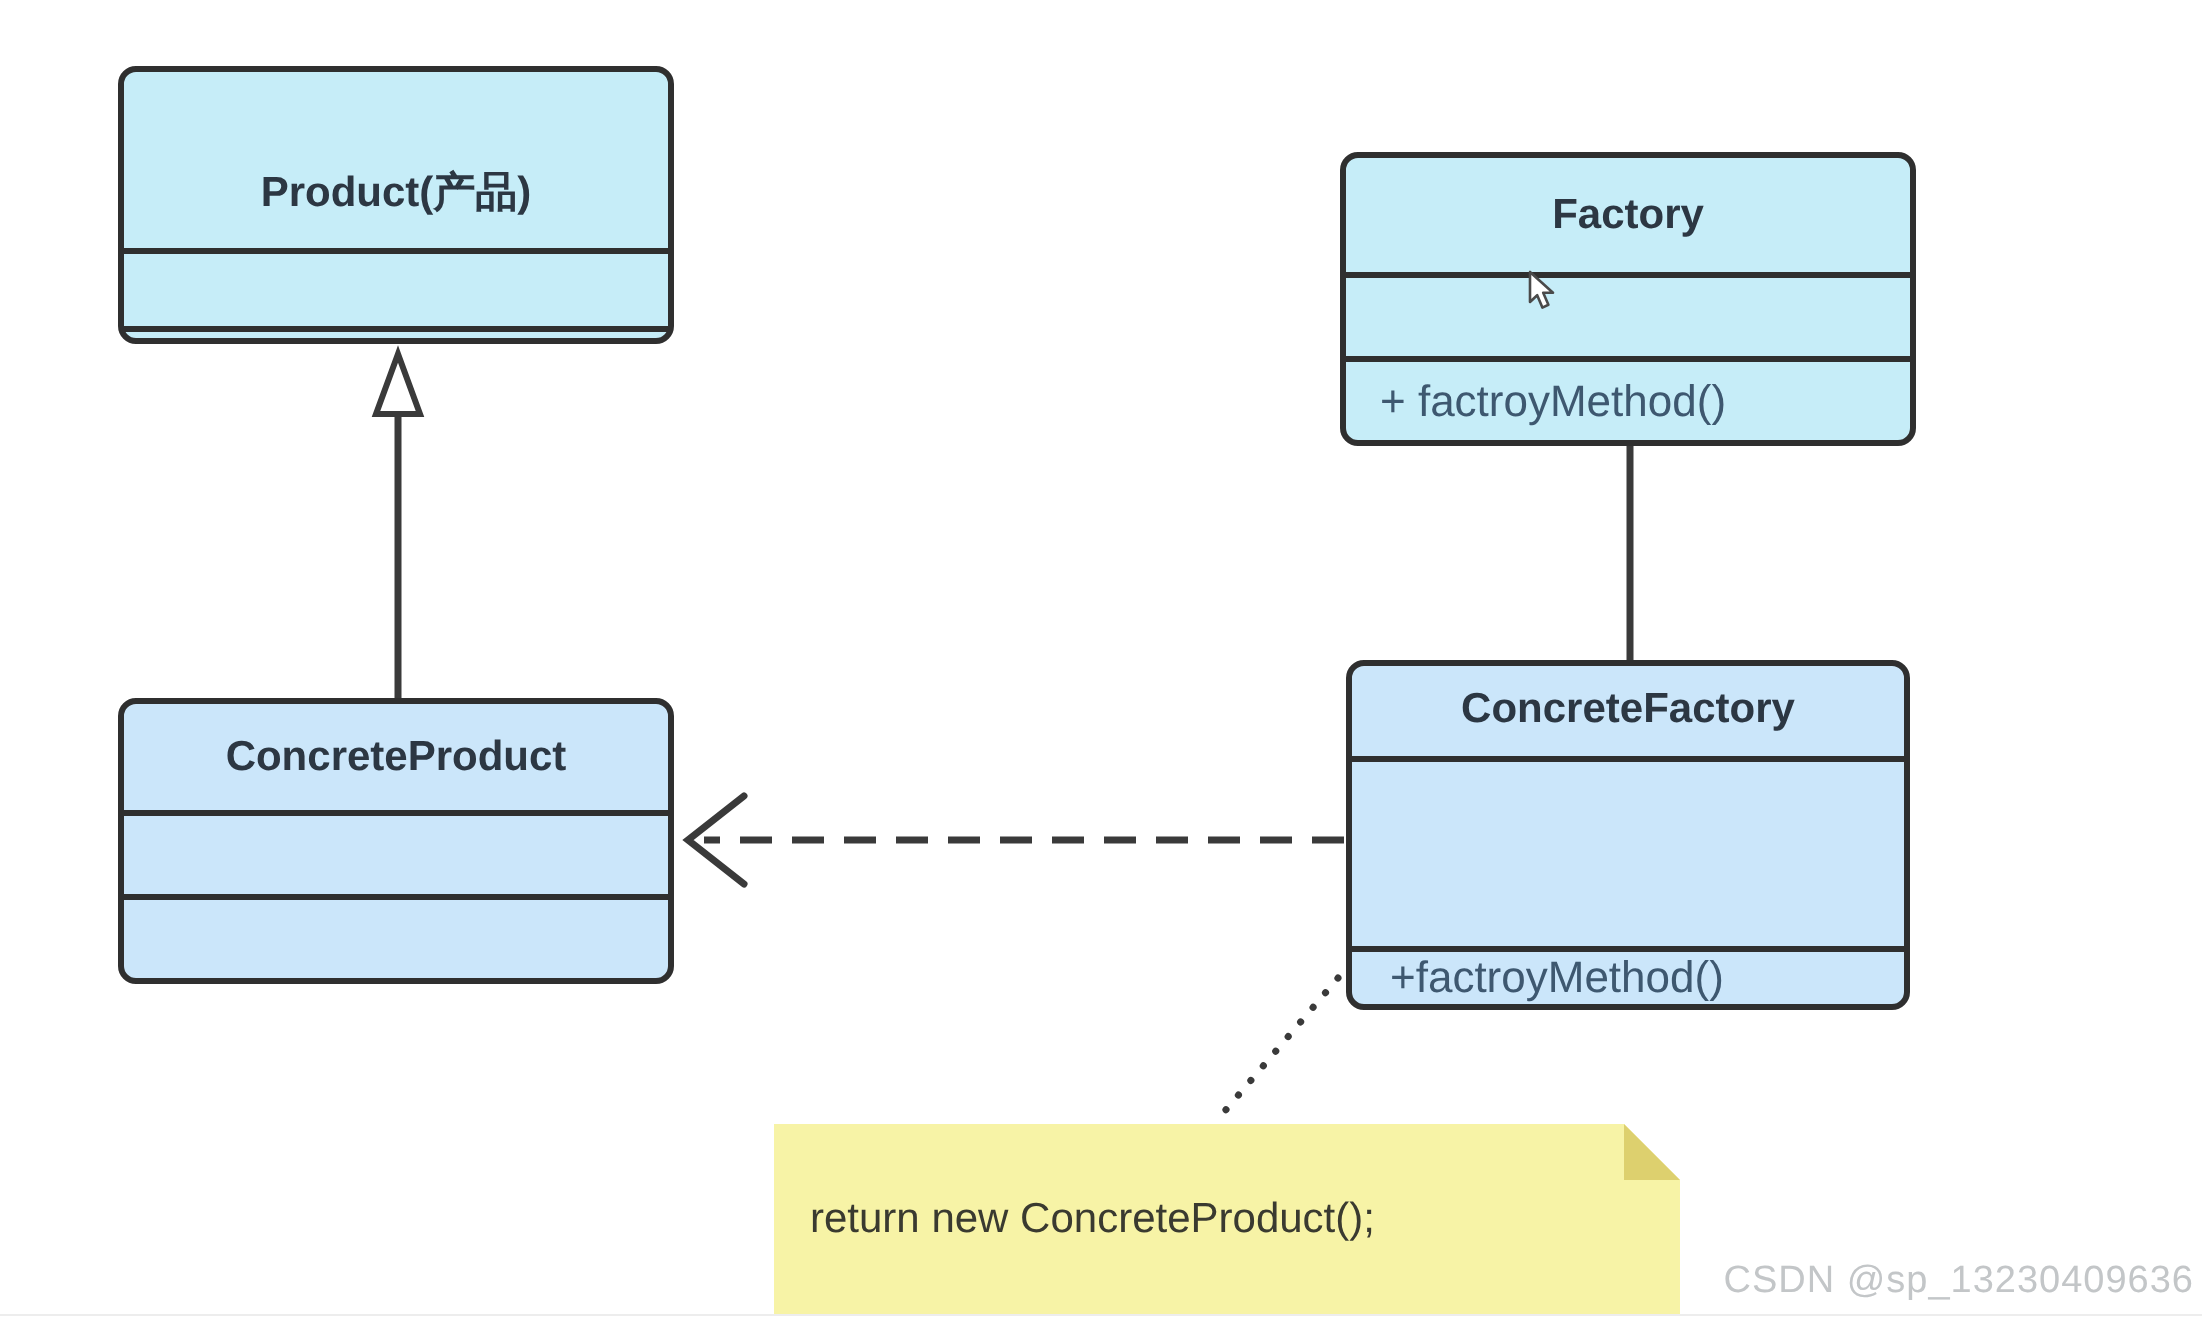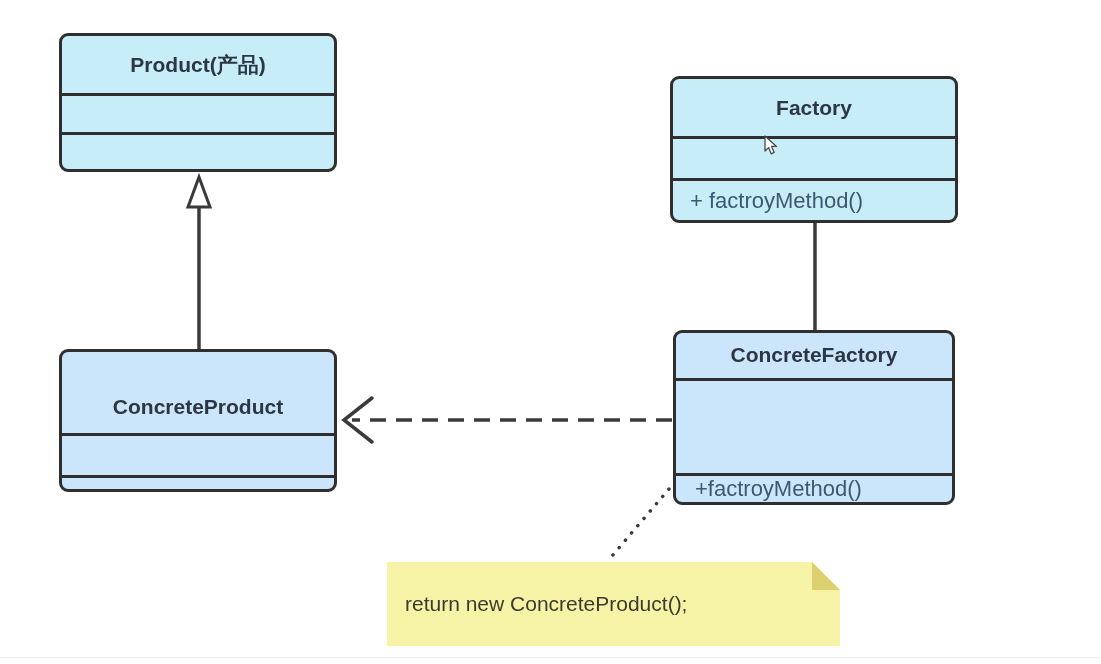--- a/index.html
+++ b/index.html
@@ -25,47 +25,47 @@
   }
   .uml-compartment {
     border-top:3px solid var(--box-border);
     box-sizing:border-box;
     display:flex; align-items:center;
     font-size:22px; color:var(--method-text);
   }
   .uml-compartment.grow { flex:1; }
 
   #box-product          { left:59px;  top:33px;  width:278px; height:139px; }
-  #box-product .uml-title { height:57px; }
+  #box-product .uml-title { height:57px;margin-top:31px; }
   #box-product .r2        { height:39px; }
 
   #box-factory          { left:670px; top:28px;  width:288px; height:147px;margin-top:48px; }
   #box-factory .uml-title { height:57px; }
   #box-factory .r2        { height:42px; }
   #box-factory .r3        { padding-left:17px; }
 
   #box-concrete-product { left:59px;  top:349px; width:278px; height:143px; }
-  #box-concrete-product .uml-title { height:53px;margin-top:28px; }
+  #box-concrete-product .uml-title { height:53px; }
   #box-concrete-product .r2        { height:42px; }
 
   #box-concrete-factory { left:673px; top:330px; width:282px; height:175px; }
   #box-concrete-factory .uml-title { height:57px; }
   #box-concrete-factory .r2        { height:59px; }
   #box-concrete-factory .r3        { padding-left:19px;margin-top:48px; }
 
   
   svg.overlay { position:absolute; left:0; top:0; pointer-events:none; }
   .arrow-line   { stroke:var(--arrow-stroke); stroke-width:3.5; fill:none; }
   .tri-head     { stroke:var(--arrow-stroke); stroke-width:3;  fill:#ffffff; stroke-linejoin:miter; }
   .dashed-line  { stroke:var(--arrow-stroke); stroke-width:3.5; fill:none; stroke-dasharray:16 10; }
   .open-head    { stroke:var(--arrow-stroke); stroke-width:3.5; fill:none; stroke-linejoin:miter; stroke-linecap:round; }
   .dotted-line  { stroke:var(--arrow-stroke); stroke-width:3.5; fill:none; stroke-dasharray:0.1 9.5; stroke-linecap:round; }
 
   
-  .note { position:absolute; left:387px; top:562px; width:453px; height:84px; }
+  .note { position:absolute; left:387px; top:562px; width:453px; height:96px; }
   .note-body {
     position:absolute; inset:0; background:var(--note-fill);
     clip-path:polygon(0 0, calc(100% - 28px) 0, 100% 28px, 100% 100%, 0 100%);
   }
   .note-fold {
     position:absolute; top:0; right:0; width:28px; height:28px;
     background:var(--note-fold);
     clip-path:polygon(0 0, 100% 100%, 0 100%);
   }
   .note-text {
@@ -135,15 +135,16 @@
   <div class="note">
     <div class="note-body"></div>
     <div class="note-fold"></div>
     <div class="note-text">return new ConcreteProduct();</div>
   </div>
 
   <svg class="cursor" width="16" height="21" viewBox="0 0 16 21">
     <path d="M1 1 L1 16 L4.6 12.6 L7.2 18.8 L10.2 17.4 L7.6 11.4 L12.5 11.4 Z" fill="#ffffff" stroke="#4a4a4a" stroke-width="1.3" stroke-linejoin="round"></path>
   </svg>
 
+  <div class="watermark">CSDN @sp_13230409636</div>
 
   <div class="bottom-hairline"></div>
 </div>
 
 </body></html>

